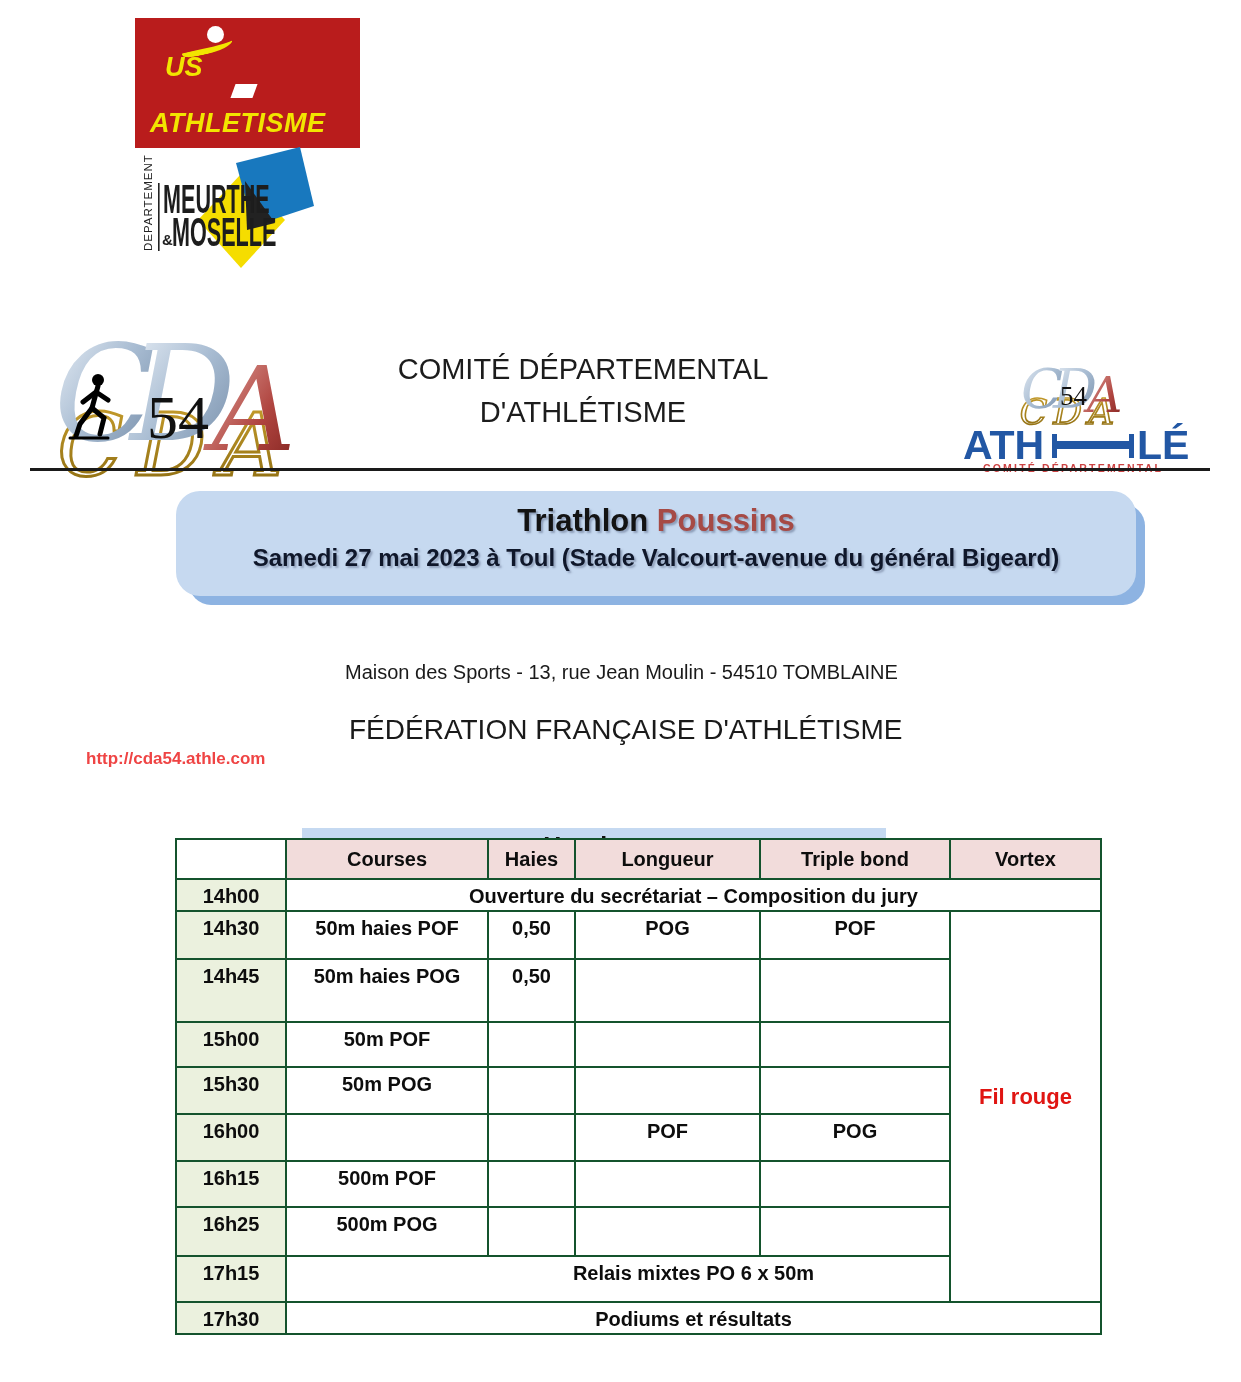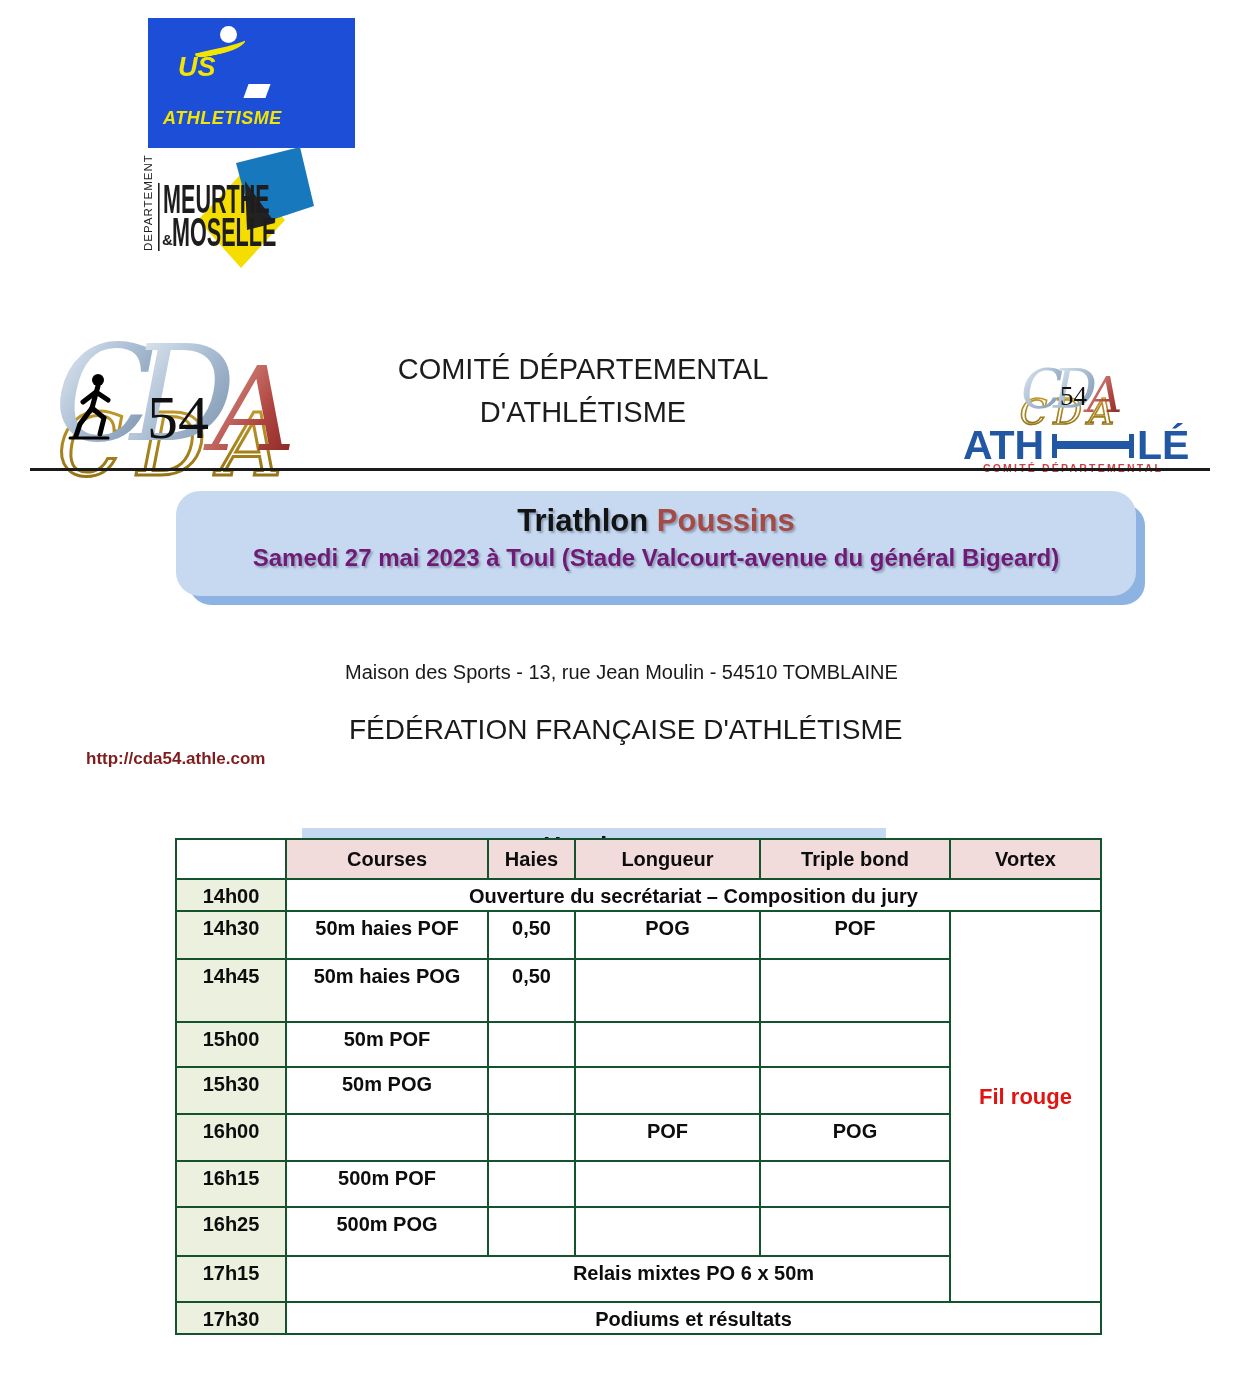--- a/index.html
+++ b/index.html
@@ -6,29 +6,29 @@
   html,body { background:#ffffff; }
   body { font-family:"Liberation Sans", sans-serif; }
   #page {
     position:relative; width:1241px; height:1382px; background:#ffffff;
     overflow:hidden; margin:0 auto;
   }
   .abs { position:absolute; }
 
   
   #ustoul {
-    left:148px; top:18px; width:207px; height:130px; background:#1d4ed8;
+    left:135px; top:18px; width:225px; height:130px; background:#b91c1c;
     color:#f2e500; overflow:hidden;
   }
   #ustoul .us   { position:absolute; left:30px; top:34px; font-size:27px; font-weight:bold; font-style:italic; }
   #ustoul .head { position:absolute; left:72px; top:8px;  width:17px; height:17px; border-radius:50%; background:#ffffff; }
   #ustoul .swoosh { position:absolute; left:46px; top:22px; width:52px; height:14px; border-bottom:6px solid #f2e500; border-radius:0 0 60% 30%; transform:rotate(-12deg); }
   #ustoul .toul { position:absolute; left:58px; top:26px; font-size:54px; font-weight:bold; font-style:italic; letter-spacing:-3px; }
   #ustoul .shorts { position:absolute; left:98px; top:66px; width:22px; height:14px; background:#ffffff; transform:skewX(-20deg); }
-  #ustoul .athl { position:absolute; left:15px; top:90px; font-size:18px; font-weight:bold; font-style:italic; letter-spacing:0.5px; }
+  #ustoul .athl { position:absolute; left:15px; top:90px; font-size:27px; font-weight:bold; font-style:italic; letter-spacing:0.5px; }
 
   
   #deptlogo { left:138px; top:145px; width:195px; height:128px; }
 
   
   #cdalogo   { left:52px;  top:328px; width:255px; height:155px; }
   #athlelogo { left:955px; top:356px; width:255px; height:118px; }
 
   
   #toprule { left:30px; top:468px; width:1180px; height:3px; background:#1a1a1a; }
@@ -42,28 +42,28 @@
   
   #banner {
     left:176px; top:491px; width:960px; height:105px;
     background:#c6d9f0; border-radius:24px;
     box-shadow:11px 11px 0 -2px #8db3e2;
     text-align:center;
   }
   #banner .l1 { margin-top:12px; font-size:31px; font-weight:bold; color:#131313;
                 text-shadow:2px 2px 2px rgba(95,110,140,0.55); }
   #banner .l1 .red { color:#a64a45; }
-  #banner .l2 { margin-top:5px; font-size:24px; font-weight:bold; color:#701a75;
+  #banner .l2 { margin-top:5px; font-size:24px; font-weight:bold; color:#0f172a;
                 text-shadow:2px 2px 2px rgba(95,110,140,0.5); }
 
   
   #dept-line  { left:120px; top:602px; font-size:30px; color:#1a1a1a; }
   #addr-line  { left:345px; top:661px; font-size:20px; color:#1a1a1a; }
   #fede-line  { left:349px; top:714px; font-size:28px; color:#1a1a1a; }
-  #site-line  { left:86px;  top:749px; font-size:17px; font-weight:bold; color:#7f1d1d; }
+  #site-line  { left:86px;  top:749px; font-size:17px; font-weight:bold; color:#ef4444; }
 
   
   #horaires {
     left:302px; top:784px; width:584px; height:37px; background:#c5d9f1;
     text-align:center; line-height:37px; font-size:25px; font-weight:bold; color:#111;
     text-shadow:1.5px 1.5px 1px rgba(100,110,130,0.6);
     margin-top:44px;
   }
 
   

